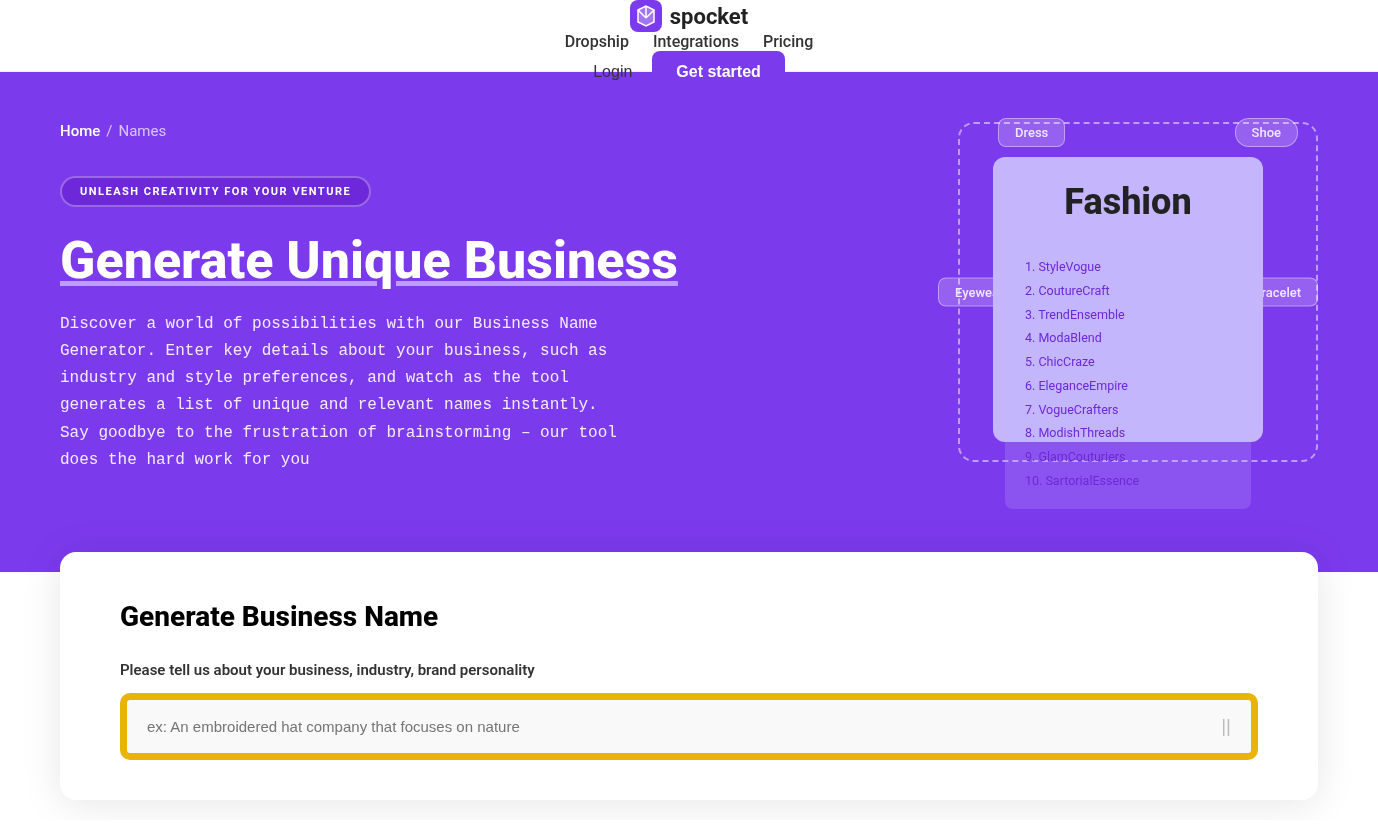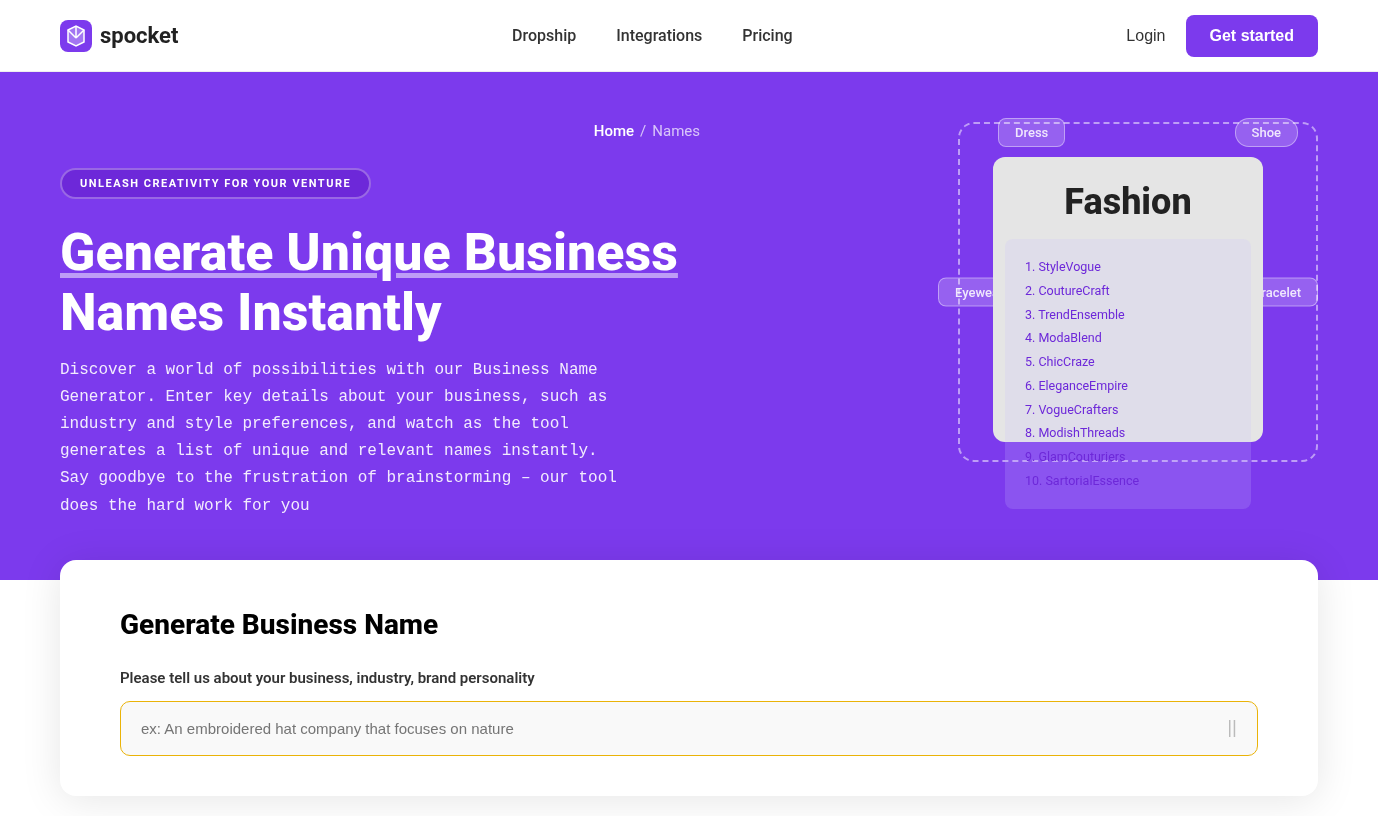--- a/index.html
+++ b/index.html
@@ -2,56 +2,56 @@
 <html><head>
   <meta charset="utf-8">
   <style>
     * { margin: 0; padding: 0; box-sizing: border-box; }
     body { font-family: -apple-system, BlinkMacSystemFont, 'Segoe UI', Roboto, sans-serif; background: #fff; overflow-x: hidden; }
 
     
     .navbar {
       display: flex; align-items: center; justify-content: space-between;
       padding: 0 60px; height: 72px; background: #fff;
-      border-bottom: 1px solid #eee; position: relative; z-index: 10;
+      border-bottom: 1px solid #eee; position: relative; z-index: 10; flex-direction: column;
     }
     .logo { display: flex; align-items: center; gap: 8px; cursor: pointer; }
     .logo-icon { width: 32px; height: 32px; }
     .logo-text { font-size: 22px; font-weight: 700; color: #222; }
-    .nav-links { display: flex; align-items: center; gap: 40px; }
+    .nav-links { display: flex; align-items: center; gap: 24px; }
     .nav-link {
       font-size: 16px; font-weight: 500; color: #333; text-decoration: none; cursor: pointer;
     }
     .nav-actions { display: flex; align-items: center; gap: 20px; }
     .login-btn {
       font-size: 16px; font-weight: 500; color: #333; background: none; border: none; cursor: pointer;
     }
     .get-started-btn {
       background: #7c3aed; color: #fff; border: none; border-radius: 8px;
       padding: 12px 24px; font-size: 16px; font-weight: 600; cursor: pointer;
     }
 
     
     .hero {
       background: #7c3aed; min-height: 500px; padding: 50px 60px 60px;
       position: relative; overflow: hidden;
       display: flex; align-items: flex-start;
     }
     .hero-content { flex: 1; max-width: 640px; }
-    .breadcrumb { display: flex; align-items: center; gap: 6px; margin-bottom: 28px; justify-content: flex-end; }
+    .breadcrumb { display: flex; align-items: center; gap: 6px; margin-bottom: 36px; }
     .breadcrumb-home { color: #fff; font-size: 15px; font-weight: 500; cursor: pointer; }
     .breadcrumb-sep { color: rgba(255,255,255,0.7); font-size: 15px; }
     .breadcrumb-current { color: rgba(255,255,255,0.7); font-size: 15px; }
     .hero-badge {
       display: inline-block; background: #6d28d9; border: 2px solid rgba(255,255,255,0.3);
       color: #fff; font-size: 11px; font-weight: 700; letter-spacing: 1.5px;
       padding: 7px 18px; border-radius: 30px; margin-bottom: 24px;
     }
     .hero-title {
-      font-size: 52px; font-weight: 800; color: #fff; line-height: 1.15; margin-bottom: 14px;
+      font-size: 52px; font-weight: 800; color: #fff; line-height: 1.15; margin-bottom: 20px;
     }
     .hero-underline { text-decoration: underline; text-decoration-color: rgba(255,255,255,0.5); }
     .hero-desc {
       font-size: 16px; color: rgba(255,255,255,0.9); line-height: 1.7; max-width: 560px; font-family: Liberation Mono, monospace;
     }
 
     
     .hero-illustration {
       position: absolute; right: 60px; top: 30px;
       width: 380px; height: 380px;
@@ -72,21 +72,21 @@
       padding: 6px 16px; white-space: nowrap; text-align: center;
     }
     .tag-dress { top: 16px; left: 60px; }
     .tag-shoe { top: 16px; right: 20px; border-radius: 14px; }
     .tag-eyewear { top: 50%; left: 0px; transform: translateY(-50%); }
     .tag-bracelet { top: 50%; right: 0px; transform: translateY(-50%); }
 
     
     .fashion-center {
       position: absolute; top: 55px; left: 55px; right: 55px; bottom: 40px;
-      background: #e5e5e5; border-radius: 12px;
+      background: #c4b5fd; border-radius: 12px;
       display: flex; flex-direction: column;
     }
     .fashion-label {
       font-size: 36px; font-weight: 800; color: #222; text-align: center;
       padding: 24px 0 16px;
     }
     
     .names-list {
       background: rgba(200,190,255,0.2); border-radius: 8px; margin: 0 12px 12px;
       padding: 16px 20px; flex: 1;
@@ -99,21 +99,21 @@
     .form-section {
       background: #fff; margin: 0 60px; border-radius: 16px;
       box-shadow: 0 4px 40px rgba(0,0,0,0.1);
       padding: 48px 60px 40px;
       position: relative; top: -20px;
     }
     .form-title { font-size: 28px; font-weight: 800; color: #000000; margin-bottom: 28px; }
     .form-label { font-size: 15px; font-weight: 600; color: #333; margin-bottom: 14px; display: block; }
     .input-wrapper {
       display: flex; align-items: center;
-      border: 1px solid #eab308; border-radius: 10px; overflow: hidden;
+      border: 7px solid #eab308; border-radius: 10px; overflow: hidden;
       background: #f9f9f9;
     }
     .text-input {
       flex: 1; border: none; background: transparent;
       padding: 18px 20px; font-size: 15px; color: #999; outline: none;
     }
     .input-icon {
       padding: 0 20px; color: #bbb; font-size: 20px; cursor: pointer;
     }
   </style>
@@ -143,21 +143,20 @@
 <section class="hero">
   <div class="hero-content">
     <div class="breadcrumb">
       <span class="breadcrumb-home">Home</span>
       <span class="breadcrumb-sep">/</span>
       <span class="breadcrumb-current">Names</span>
     </div>
     <div class="hero-badge">UNLEASH CREATIVITY FOR YOUR VENTURE</div>
     <h1 class="hero-title">
       <span class="hero-underline">Generate Unique Business</span><br>
-      <span>Names Instantly</span>
     </h1>
     <p class="hero-desc">Discover a world of possibilities with our Business Name Generator. Enter key details about your business, such as industry and style preferences, and watch as the tool generates a list of unique and relevant names instantly. Say goodbye to the frustration of brainstorming – our tool does the hard work for you</p>
   </div>
 
   <div class="hero-illustration">
     <div class="fashion-card-wrapper">
       <div class="fashion-outer"></div>
       <span class="tag tag-dress">Dress</span>
       <span class="tag tag-shoe">Shoe</span>
       <span class="tag tag-eyewear">Eyewear</span>

